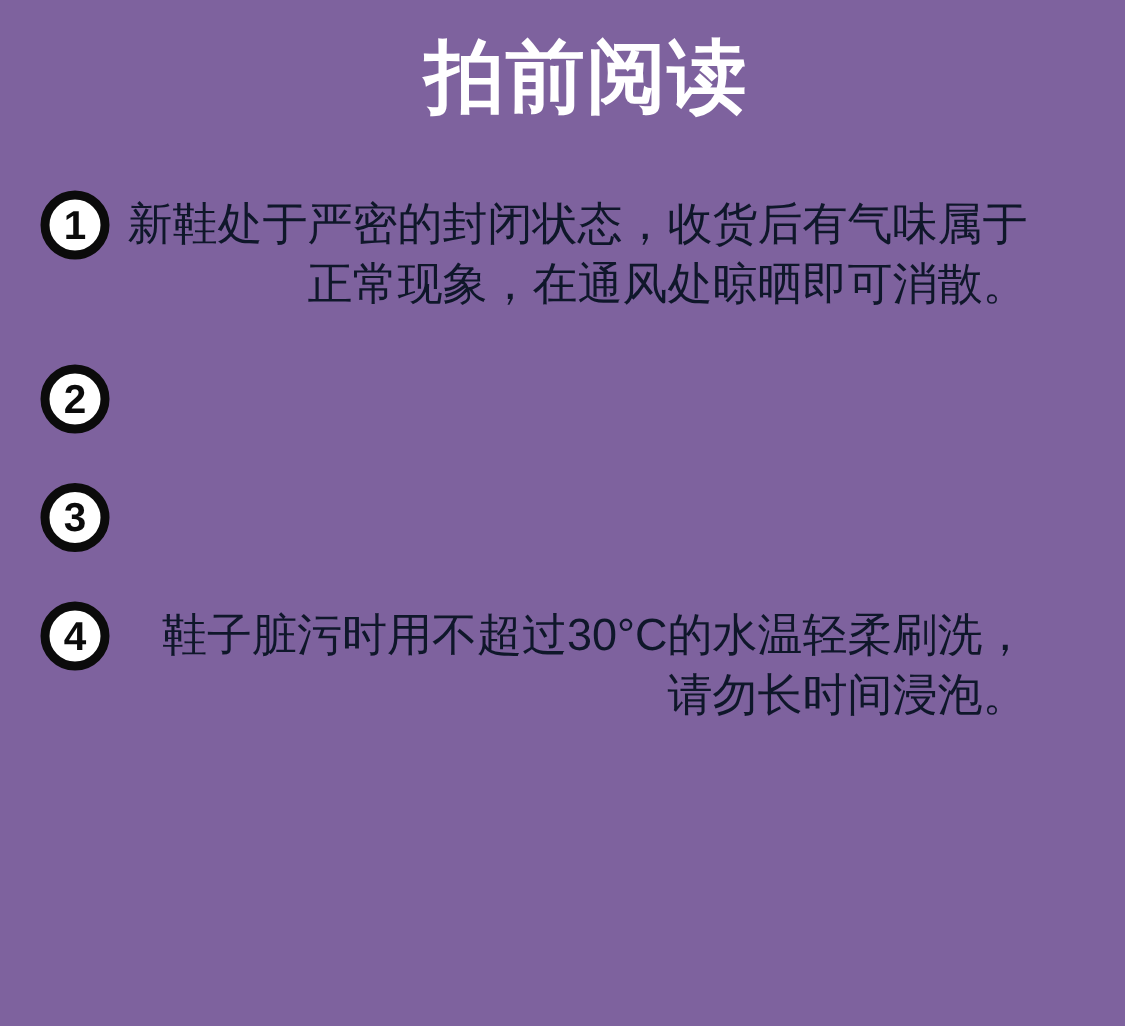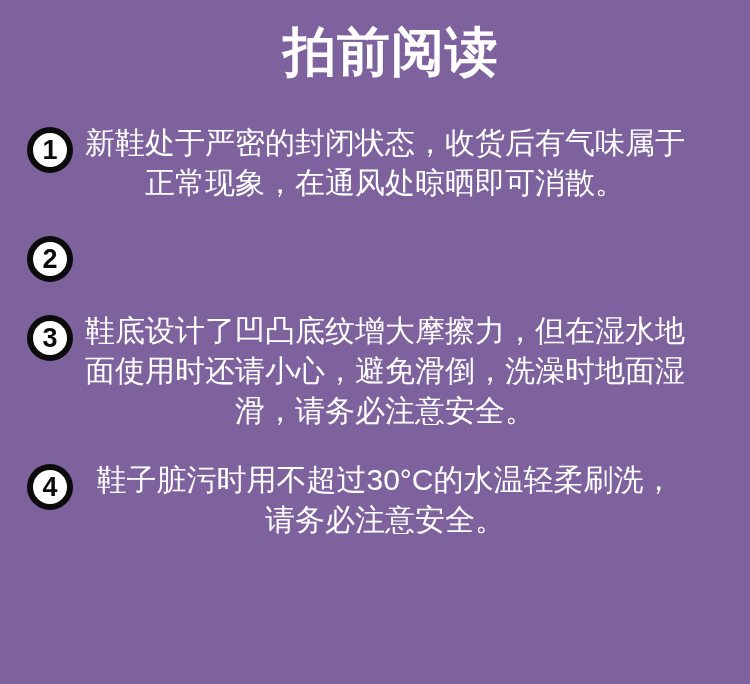--- a/index.html
+++ b/index.html
@@ -62,27 +62,28 @@
     font-size: 27px;
     font-weight: bold;
     line-height: 34px;
     text-align: center;
     margin-top: 4px;
     margin-right: 12px;
     font-family: "Liberation Sans", "DejaVu Sans", sans-serif;
   }
   .item-text {
     flex: 1 1 auto;
-    color: #ffffff;
+    color: #0f172a;
     font-size: 30px;
     line-height: 40px;
     letter-spacing: 0px;
     font-weight: normal;
-    text-align: center;
+    text-align: right;
     max-width: 600px;
+    margin-top: 7px;
   }
 </style>
 </head>
 <body>
 
 <div id="page">
 
   <div id="title">拍前阅读</div>
 
   <div id="list">
@@ -91,22 +92,21 @@
       <div class="badge">1</div>
       <div class="item-text">新鞋处于严密的封闭状态，收货后有气味属于正常现象，在通风处晾晒即可消散。</div>
     </div>
 
     <div class="item">
       <div class="badge">2</div>
     </div>
 
     <div class="item">
       <div class="badge">3</div>
-      <div class="item-text">鞋底设计了凹凸底纹增大摩擦力，但在湿水地面使用时还请小心，避免滑倒，洗澡时地面湿滑，请务必注意安全。</div>
     </div>
 
     <div class="item">
       <div class="badge">4</div>
-      <div class="item-text">鞋子脏污时用不超过30°C的水温轻柔刷洗，请务必注意安全。</div>
+      <div class="item-text">鞋子脏污时用不超过30°C的水温轻柔刷洗，请勿长时间浸泡。</div>
     </div>
 
   </div>
 </div>
 
 </body></html>

